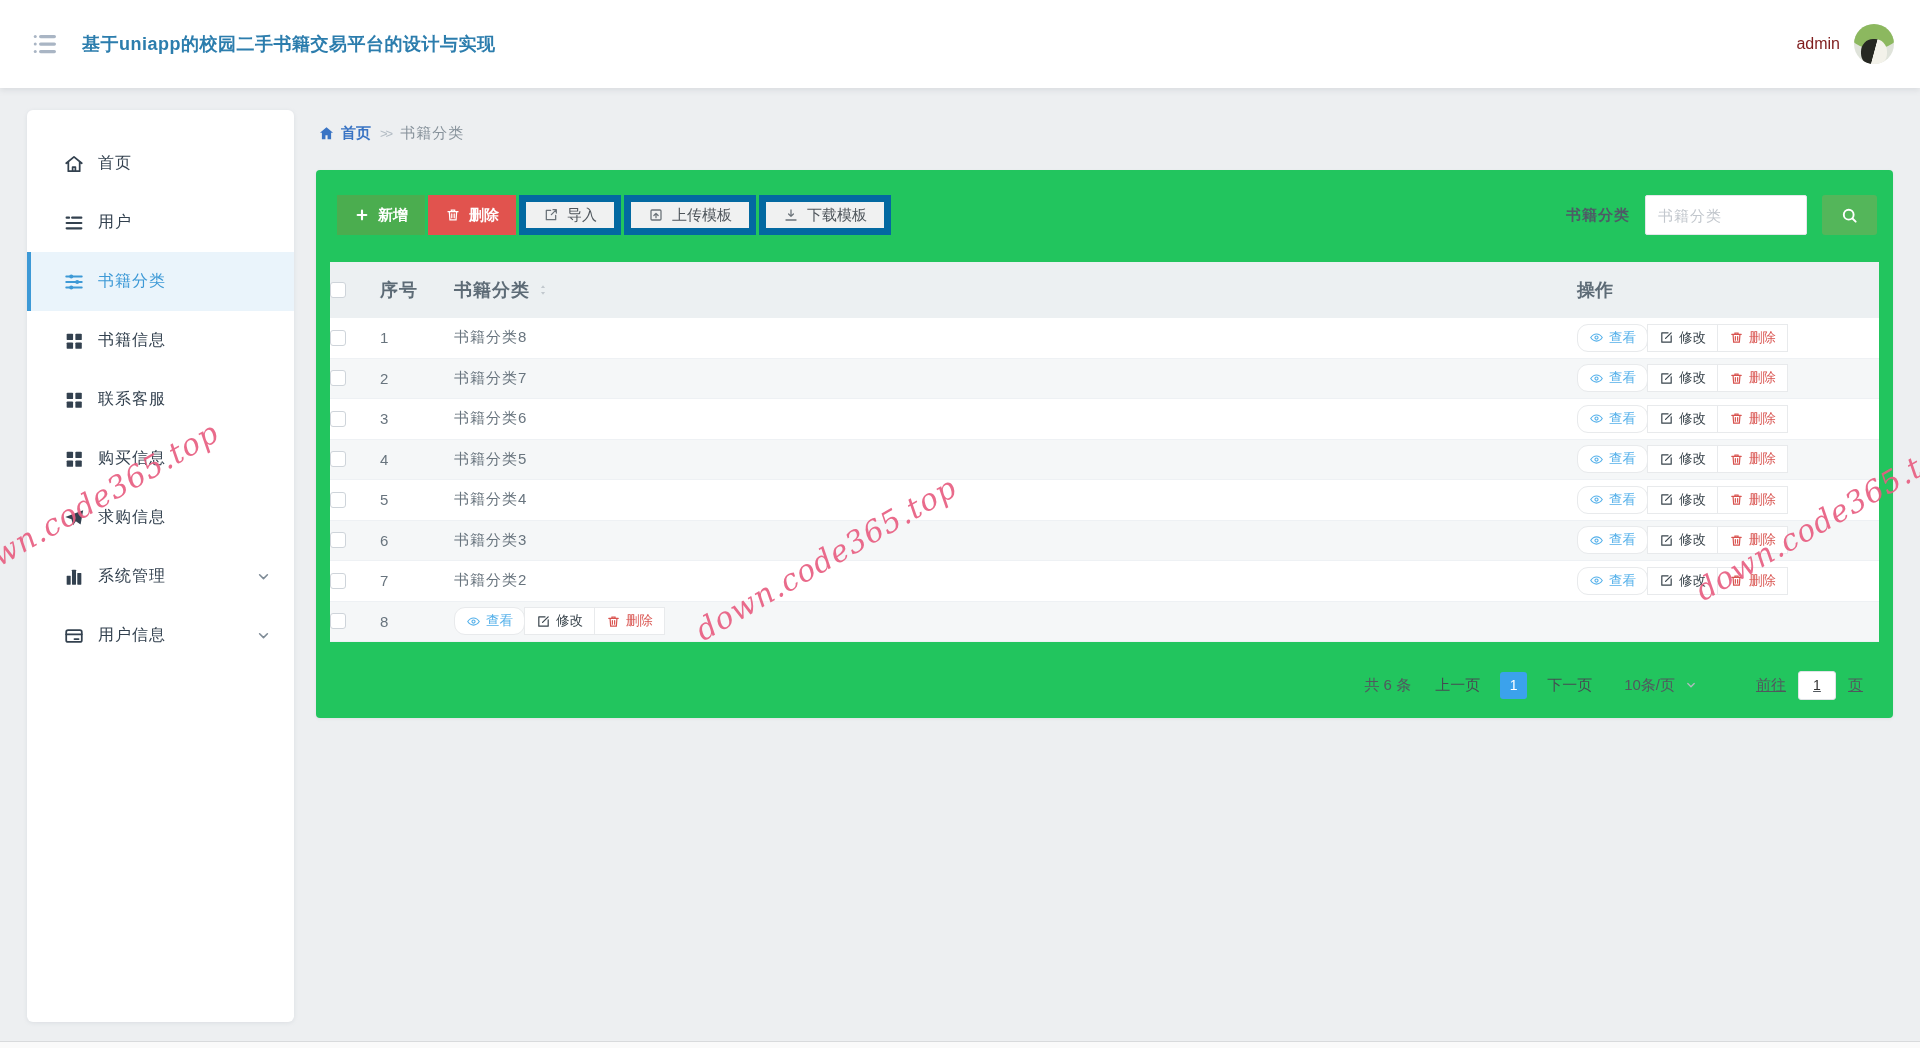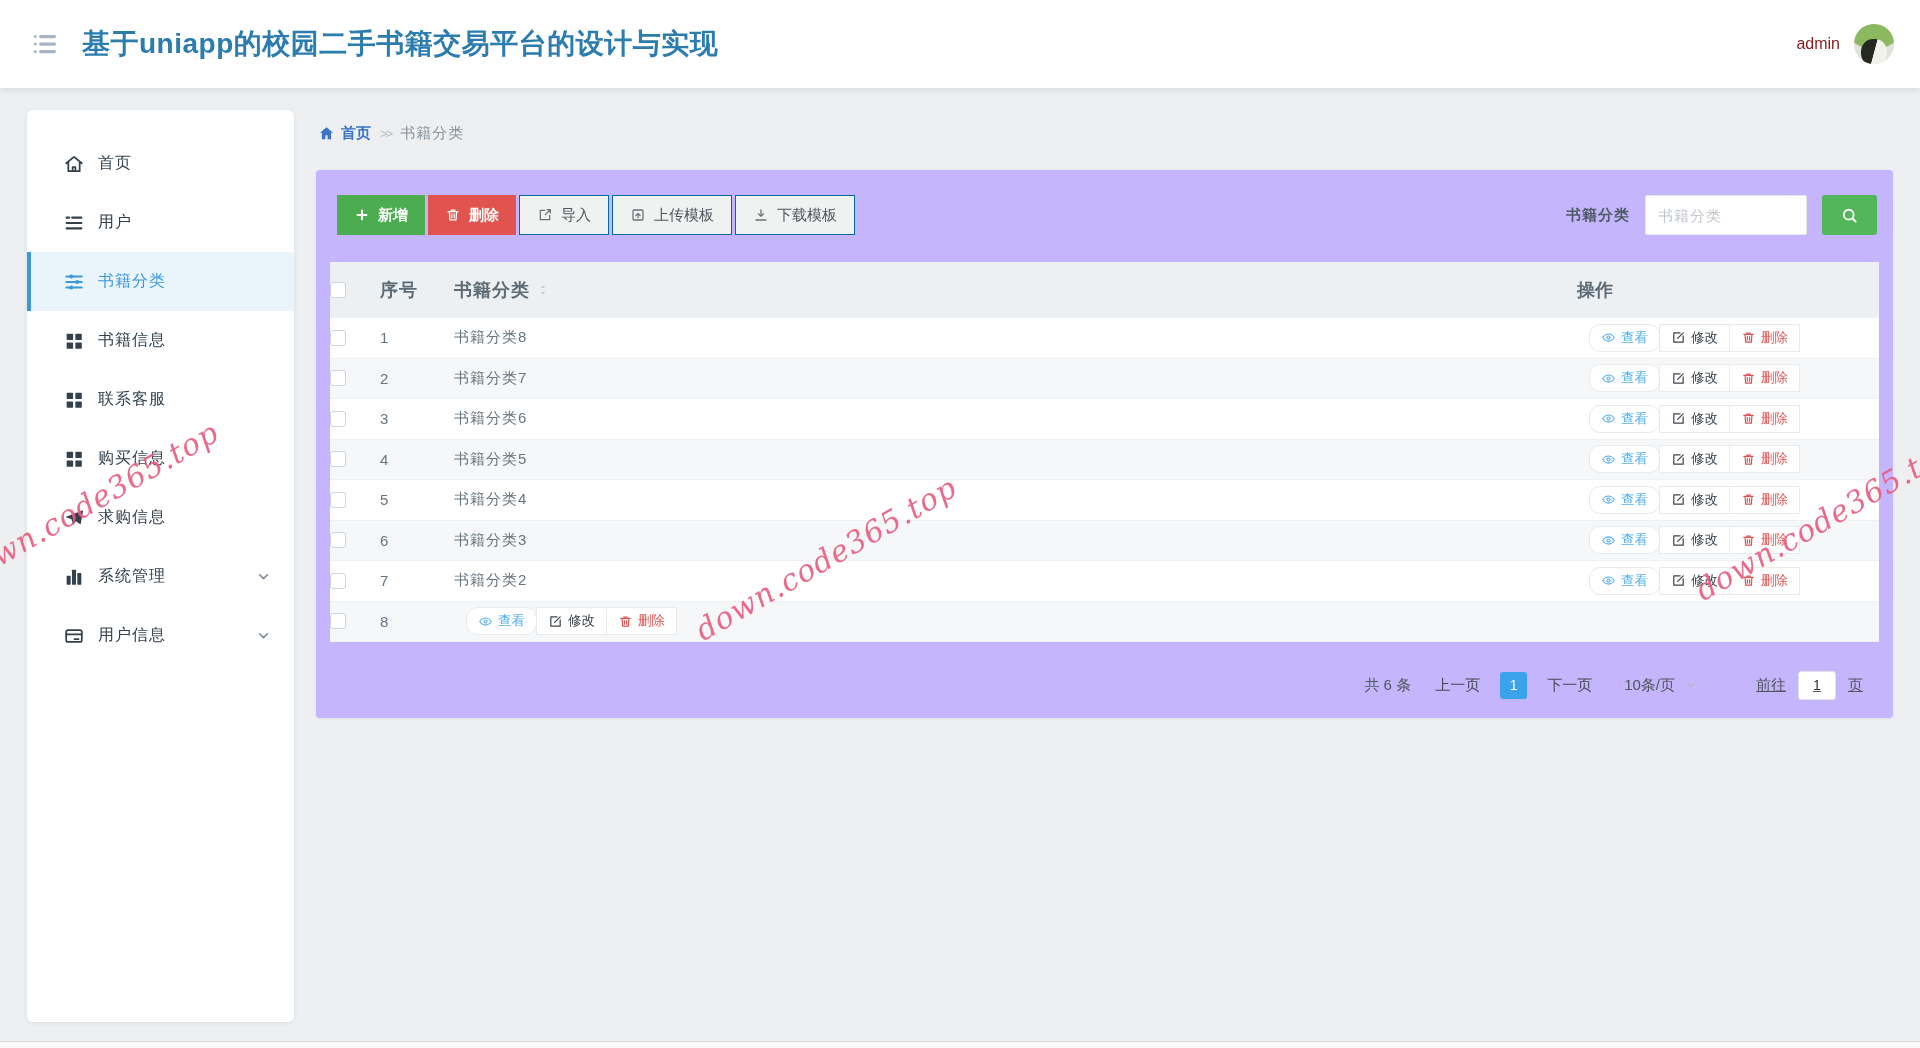--- a/index.html
+++ b/index.html
@@ -14,21 +14,21 @@
 
   
   .header {
     position:absolute; top:0; left:0; right:0; height:88px;
     background:#fff; z-index:5;
     box-shadow:0 2px 6px rgba(120,130,140,.18);
     display:flex; align-items:center;
   }
   .hamburger { margin-left:30px; width:30px; height:30px; color:#a9b5c4; cursor:pointer; }
   .hamburger svg { width:30px; height:30px; }
-  .app-title { margin-left:22px; font-size:28px; font-weight:bold; color:#2c7dad; letter-spacing:.5px; }
+  .app-title { margin-left:22px; font-size:18px; font-weight:bold; color:#2c7dad; letter-spacing:.5px; }
   .header-right { margin-left:auto; margin-right:26px; display:flex; align-items:center; gap:14px; }
   .admin-name { color:#7f1d1d; font-size:16px; }
   .avatar { width:40px; height:40px; border-radius:50%; position:relative; overflow:hidden; background:#dfe3da; cursor:pointer; }
   .avatar .hair { position:absolute; top:-9px; left:-5px; width:50px; height:34px; border-radius:50%; background:#8cb85f; }
   .avatar .face { position:absolute; bottom:-2px; left:7px; width:26px; height:27px; border-radius:46%;
                   background:linear-gradient(105deg,#262822 49%,#f3f2ea 51%); }
 
   
   .sidebar {
     position:absolute; left:27px; top:110px; width:267px; height:912px;
@@ -50,29 +50,29 @@
   .breadcrumb { position:absolute; left:318px; top:124px; display:flex; align-items:center;
                 gap:9px; font-size:15px; z-index:2; }
   .crumb-home { display:flex; align-items:center; gap:6px; color:#3a74c4; font-weight:bold; cursor:pointer; }
   .crumb-home .crumb-ic { width:17px; height:17px; }
   .crumb-home .crumb-ic svg { width:17px; height:17px; }
   .crumb-sep { color:#b3bcc4; font-size:13px; letter-spacing:-2px; }
   .crumb-current { color:#87929b; letter-spacing:1px; }
 
   
   .card { position:absolute; left:316px; top:170px; width:1577px; height:548px;
-          background:#c4b5fd; border-radius:4px; box-shadow:0 1px 3px rgba(150,160,170,.16); z-index:2; }
+          background:#22c55e; border-radius:4px; box-shadow:0 1px 3px rgba(150,160,170,.16); z-index:2; }
 
   .toolbar { position:absolute; top:25px; left:21px; display:flex; gap:3px; }
   .btn { height:40px; display:inline-flex; align-items:center; gap:8px; padding:0 17px;
          font-size:15px; border:none; cursor:pointer; font-family:inherit; }
   .btn svg { width:16px; height:16px; }
   .btn-add { background:#4bad4f; color:#fff; font-weight:bold; }
   .btn-del { background:#e1534e; color:#fff; font-weight:bold; }
-  .btn-grey { background:#f0f1f1; color:#4e555b; border:1px solid #0369a1; }
+  .btn-grey { background:#f0f1f1; color:#4e555b; border:7px solid #0369a1; }
   .btn-grey svg { color:#6a7278; }
 
   .search-area { position:absolute; top:25px; right:16px; display:flex; align-items:center; gap:15px; }
   .search-label { font-size:15px; font-weight:bold; color:#4e5a66; letter-spacing:1px; }
   .search-input { width:162px; height:40px; border:1px solid #e4e7ea; border-radius:2px;
                   padding:0 12px; font-size:15px; color:#333; outline:none; font-family:inherit; }
   .search-input::placeholder { color:#c2c7cd; letter-spacing:1px; }
   .btn-search { width:55px; height:40px; background:#54b65a; border:none; border-radius:3px;
                 color:#fff; display:flex; align-items:center; justify-content:center; cursor:pointer; }
   .btn-search svg { width:19px; height:19px; }
@@ -91,21 +91,21 @@
   .col-name { flex:1; letter-spacing:1px; }
   .col-actions { width:302px; display:flex; align-items:center; }
   .sort-wrap { display:inline-flex; margin-left:6px; width:14px; height:16px; color:#c2c8ce;
                vertical-align:-3px; cursor:pointer; }
   .sort-wrap svg { width:14px; height:16px; }
   .head-name-cell { display:flex; align-items:center; }
 
   .act { height:28px; display:inline-flex; align-items:center; gap:5px; padding:0 11px;
          background:#fff; border:1px solid #e8eaec; font-size:13.5px; cursor:pointer;
          margin-left:-1px; font-family:inherit; }
-  .act:first-child { margin-left:12px;border-radius:11px; }
+  .act:first-child { margin-left:0;border-radius:11px; }
   .act svg { width:15px; height:15px; }
   .act.view { color:#54b0ea; }
   .act.edit { color:#39444c; }
   .act.del  { color:#d9534f; }
 
   
   .pagination { position:absolute; right:30px; top:500px; height:30px;
                 display:flex; align-items:center; font-size:15px; color:#51585e; }
   .pg-total { margin-right:24px; }
   .pg-prev, .pg-next { cursor:pointer; color:#454c52; }

